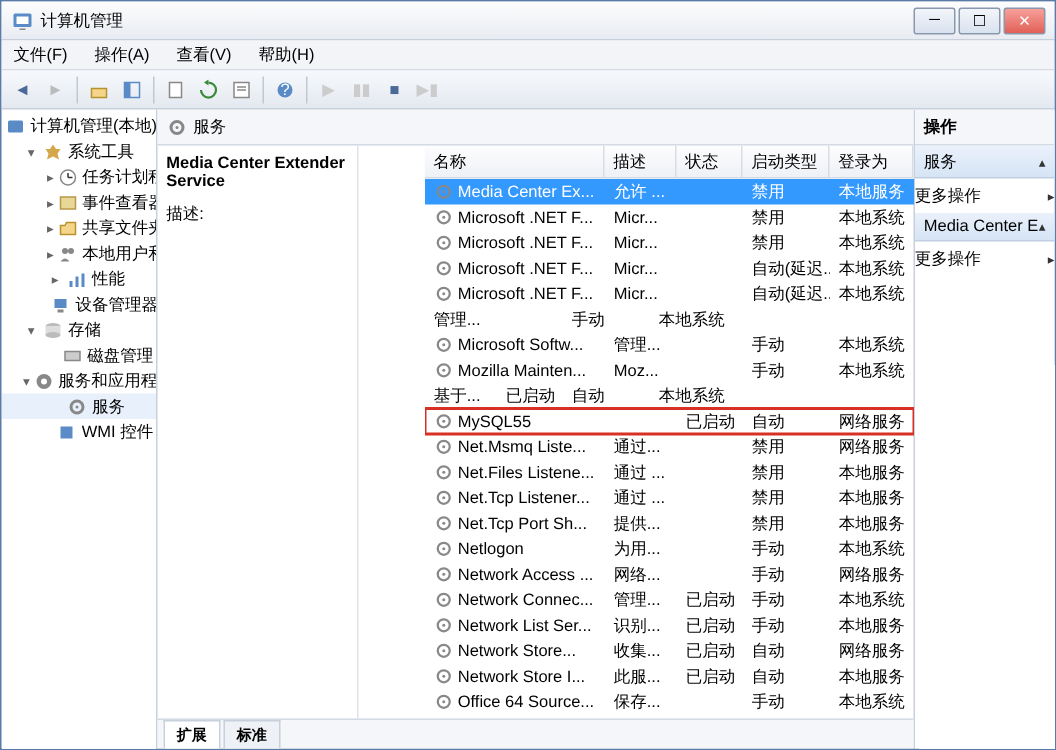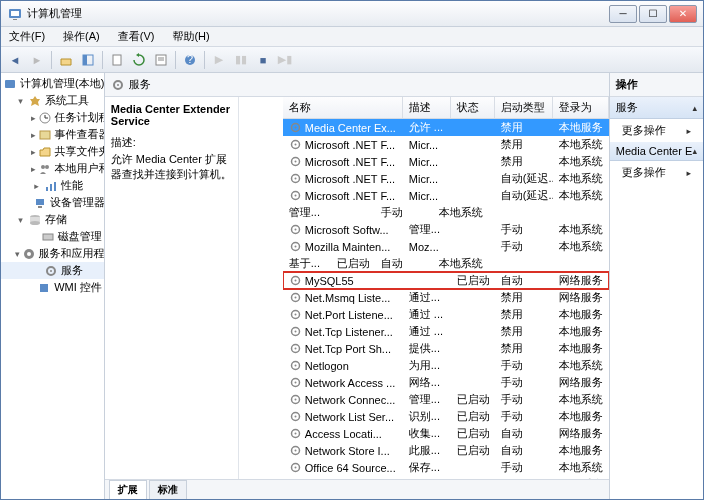--- a/index.html
+++ b/index.html
@@ -45,21 +45,21 @@
 .c-name { width: 120px; }
 .c-desc { width: 48px; }
 .c-stat { width: 44px; font-family: Liberation Serif, serif; }
 .c-start { width: 58px; }
 .c-logon { width: 56px; }
 .tabstrip { height: 20px; display: flex; align-items: flex-end; padding-left: 4px; background: #f4f6f9; border-top: 1px solid #d4dae3; font-weight: bold; }
 .tab { padding: 2px 8px; border: 1px solid #c8d0db; border-bottom: none; margin-right: 2px; background: #fff; cursor: pointer; font-size: 10px; }
 .rightpane { width: 126px; background: #fff; overflow: auto; }
 .rphead { padding: 4px 6px; font-weight: bold; background: #f4f6f9; border-bottom: 1px solid #d4dae3; }
 .rpsection { background: linear-gradient(#eaf1fb,#d6e4f5); padding: 3px 6px; border-bottom: 1px solid #c0cfe2; display: flex; justify-content: space-between; align-items: center; cursor: pointer; }
-.rplink { padding: 4px 12px; cursor: pointer; display: flex; justify-content: space-between; align-items: center; }
+.rplink { padding: 4px 0; cursor: pointer; display: flex; justify-content: space-between; align-items: center; }
 .arrow { font-size: 9px; color: #333; }
 svg { display: block; }
 </style>
 </head>
 <body>
 
 <div class="titlebar">
   <svg class="titlebar-icon" viewBox="0 0 16 16">
       <rect x="2" y="3" width="12" height="9" fill="#5a8bc7" rx="1"></rect>
       <rect x="4" y="5" width="8" height="5" fill="#fff"></rect>
@@ -240,21 +240,20 @@
       <svg class="gear" viewBox="0 0 14 14">
           <circle cx="7" cy="7" r="4" fill="none" stroke="#888" stroke-width="2"></circle>
           <circle cx="7" cy="7" r="1" fill="#888"></circle>
         </svg>
       <span>服务</span>
     </div>
     <div class="centerbody">
       <div class="descpane">
         <div class="desctitle">Media Center Extender Service</div>
         <div class="desclabel">描述:</div>
-        <div class="desctext">允许 Media Center 扩展器查找并连接到计算机。</div>
       </div>
       <div class="listpane">
         <div class="listhead">
           <div class="lh c-name">名称</div>
           <div class="lh c-desc">描述</div>
           <div class="lh c-stat">状态</div>
           <div class="lh c-start">启动类型</div>
           <div class="lh c-logon">登录为</div>
         </div>
         <div class="listbody" id="listbody">
@@ -386,21 +385,21 @@
               <div class="cell c-stat"></div>
               <div class="cell c-start">禁用</div>
               <div class="cell c-logon">网络服务</div>
             </div>
             <div class="row">
               <div class="cell c-name">
                 <svg class="svcicon" viewBox="0 0 13 13">
                   <circle cx="6.5" cy="6.5" r="4" fill="none" stroke="#888" stroke-width="1.5"></circle>
                   <circle cx="6.5" cy="6.5" r="1" fill="#888"></circle>
                 </svg>
-                <span>Net.Port Listene...</span>
+                <span>Net.Files Listene...</span>
               </div>
               <div class="cell c-desc">通过 ...</div>
               <div class="cell c-stat"></div>
               <div class="cell c-start">禁用</div>
               <div class="cell c-logon">本地服务</div>
             </div>
             <div class="row">
               <div class="cell c-name">
                 <svg class="svcicon" viewBox="0 0 13 13">
                   <circle cx="6.5" cy="6.5" r="4" fill="none" stroke="#888" stroke-width="1.5"></circle>
@@ -477,21 +476,21 @@
               <div class="cell c-stat">已启动</div>
               <div class="cell c-start">手动</div>
               <div class="cell c-logon">本地服务</div>
             </div>
             <div class="row">
               <div class="cell c-name">
                 <svg class="svcicon" viewBox="0 0 13 13">
                   <circle cx="6.5" cy="6.5" r="4" fill="none" stroke="#888" stroke-width="1.5"></circle>
                   <circle cx="6.5" cy="6.5" r="1" fill="#888"></circle>
                 </svg>
-                <span>Access Locati...</span>
+                <span>Network Store...</span>
               </div>
               <div class="cell c-desc">收集...</div>
               <div class="cell c-stat">已启动</div>
               <div class="cell c-start">自动</div>
               <div class="cell c-logon">网络服务</div>
             </div>
             <div class="row">
               <div class="cell c-name">
                 <svg class="svcicon" viewBox="0 0 13 13">
                   <circle cx="6.5" cy="6.5" r="4" fill="none" stroke="#888" stroke-width="1.5"></circle>

